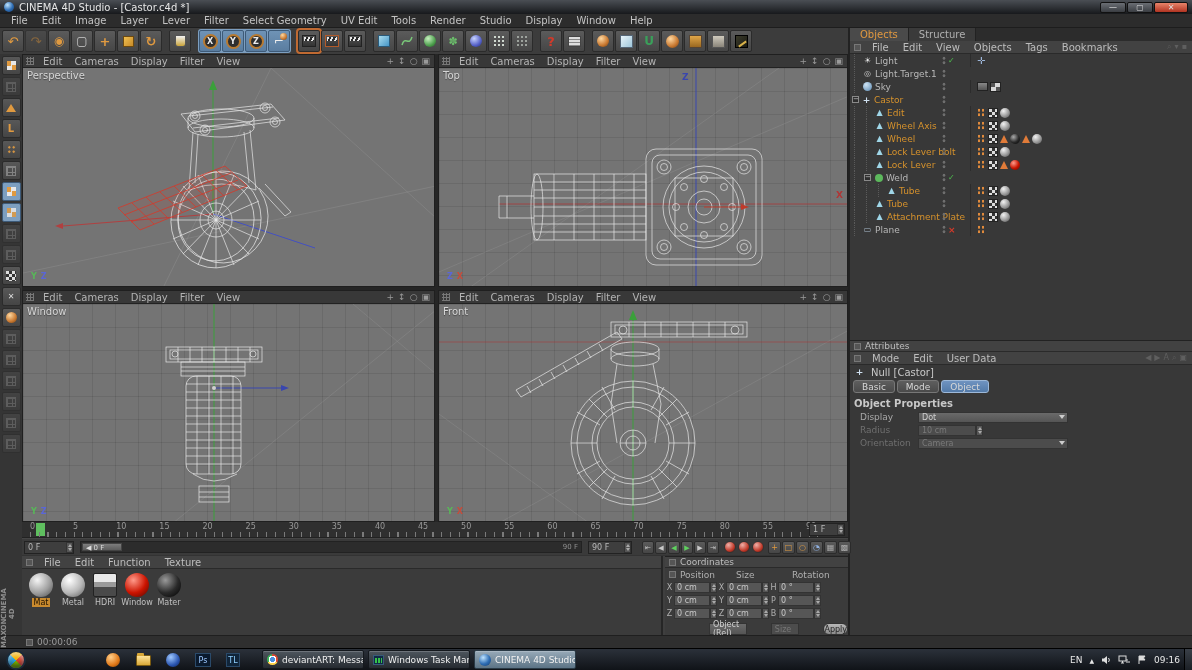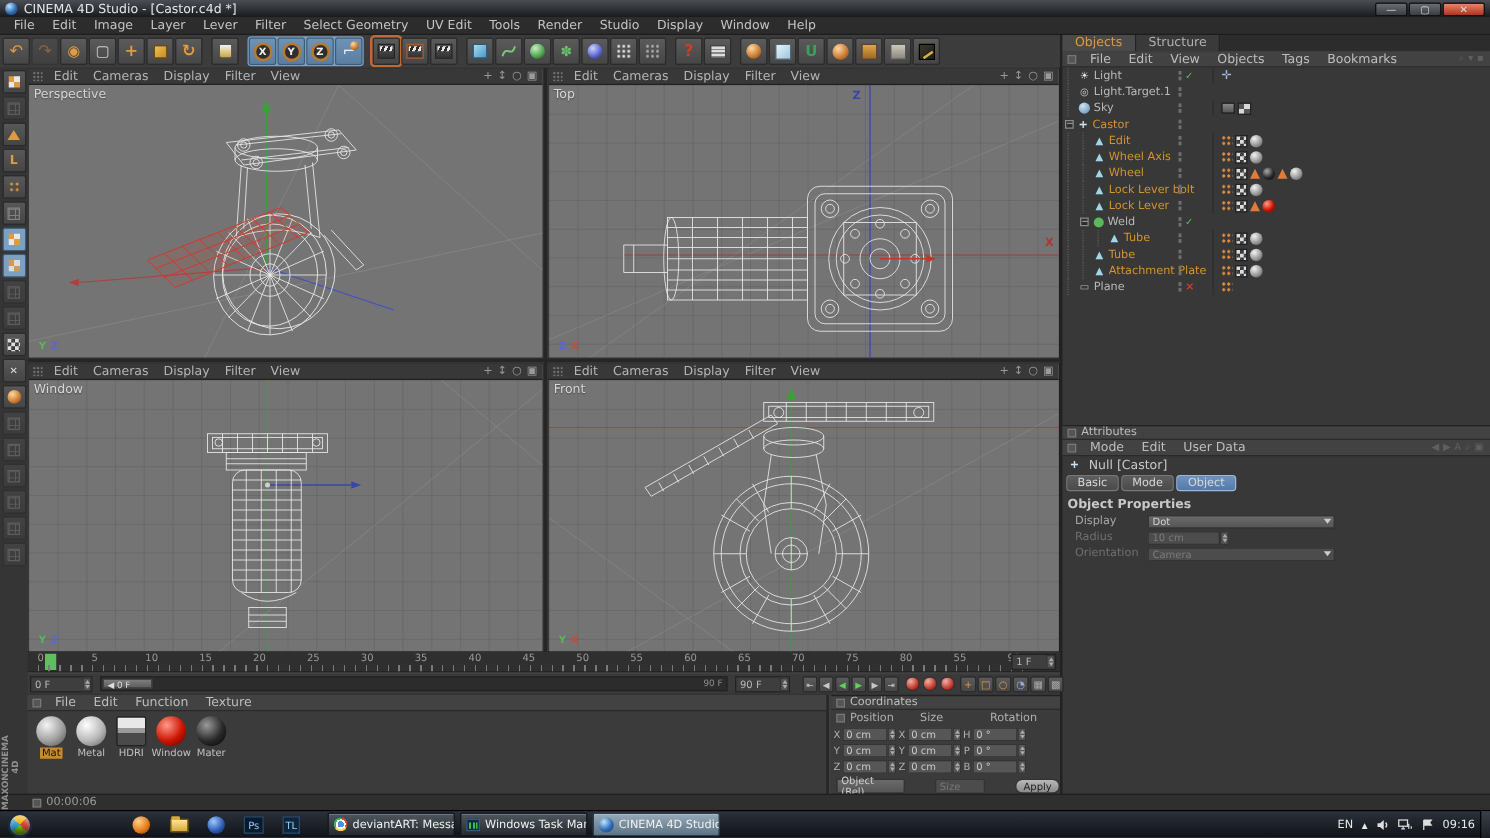--- a/index.html
+++ b/index.html
@@ -1056,21 +1056,21 @@
         <i class="up"></i>
         <i class="dn"></i>
       </span>
     <span class="clabel">B</span>
       <span class="cinput">0 °</span>
       <span class="stepper">
         <i class="up"></i>
         <i class="dn"></i>
       </span>
   </div>
-  <div style="display:flex;gap:24px;padding:3px 0 0 4px;align-items:flex-end;">
+  <div style="display:flex;gap:24px;padding:3px 0 0 4px;align-items:flex-end;margin-left:40px;">
     <span class="cbtn" style="width:66px;">
         <span>Object (Rel)</span>
         <span class="dd-arrow" style="margin-left:auto"></span>
       </span>
     <span class="cbtn dis" style="width:48px;">
         <span>Size</span>
         <span class="dd-arrow" style="margin-left:auto;opacity:.5"></span>
       </span>
     <span class="apply" style="width:44px;">Apply</span>
   </div>

